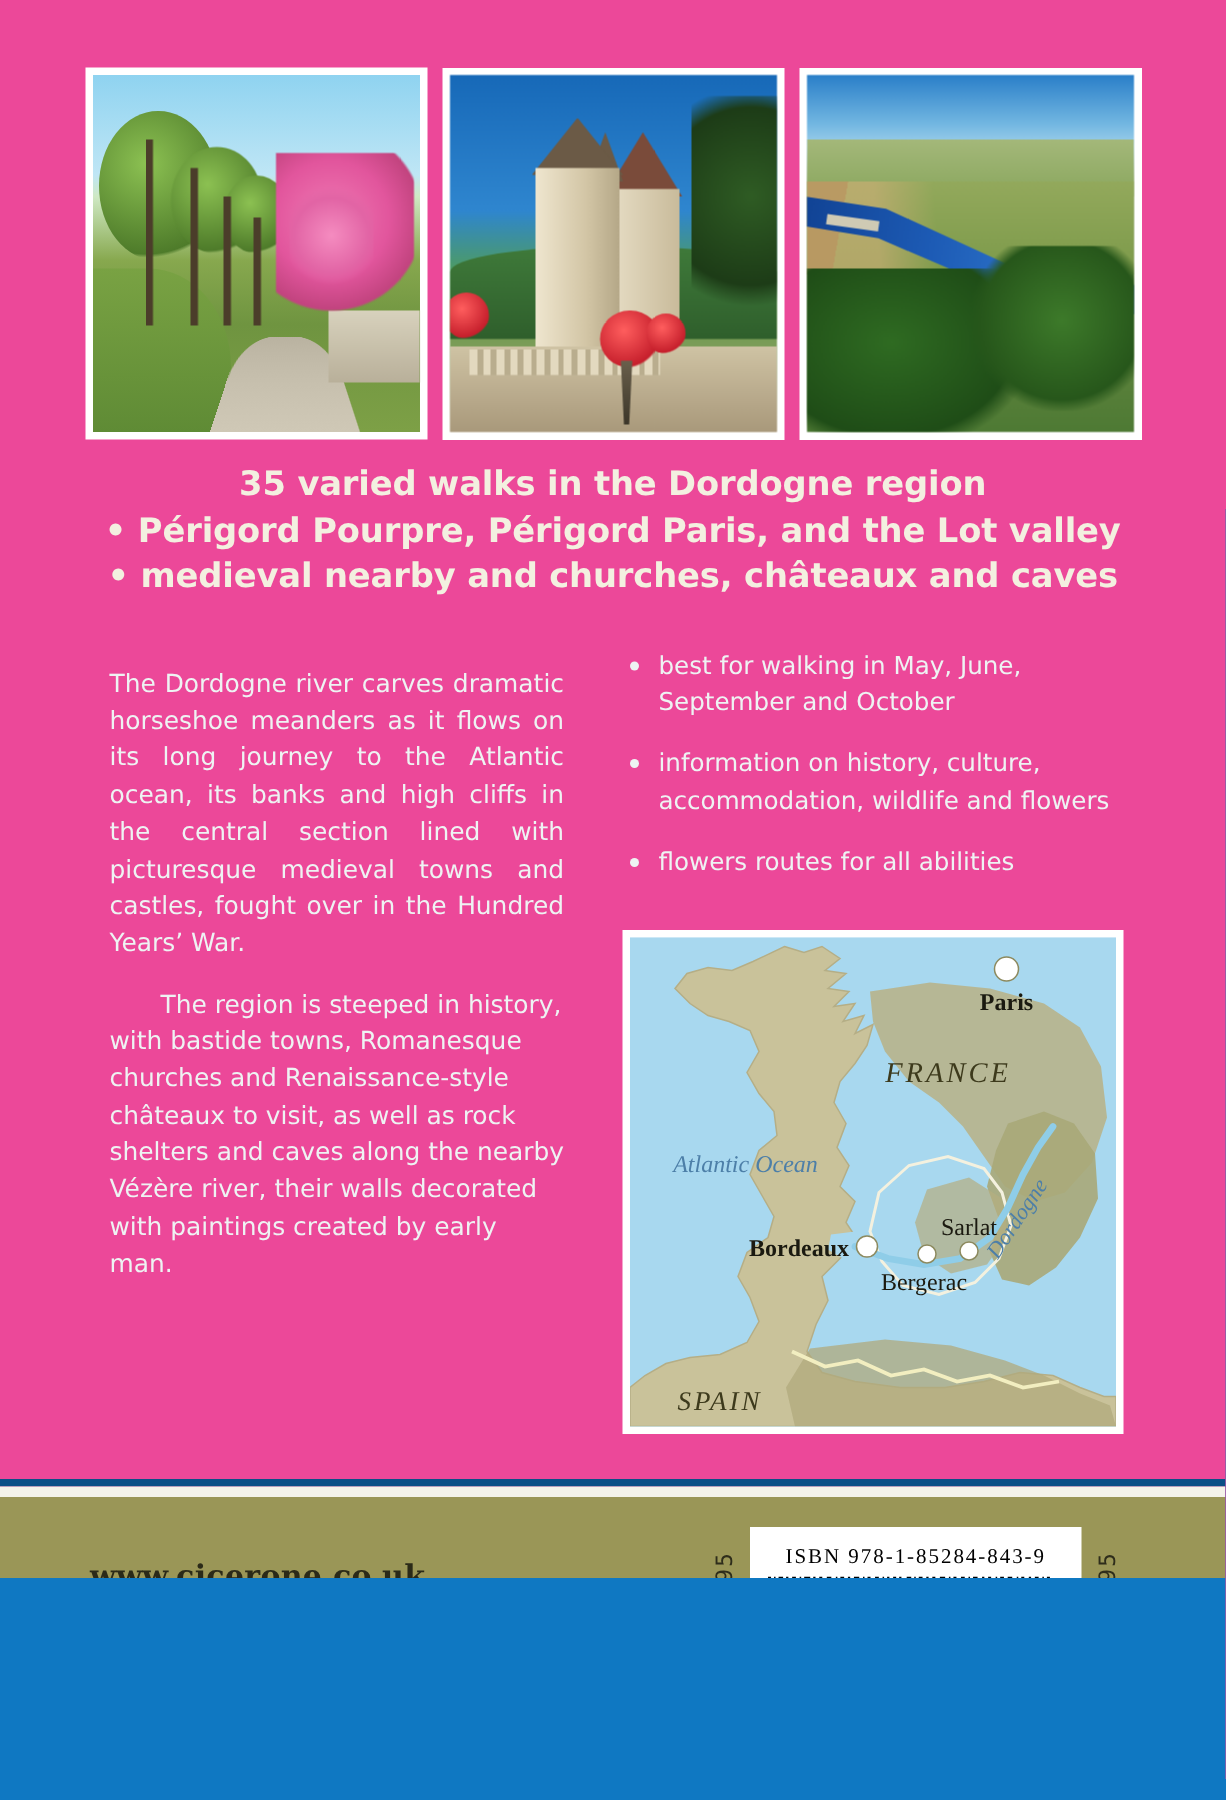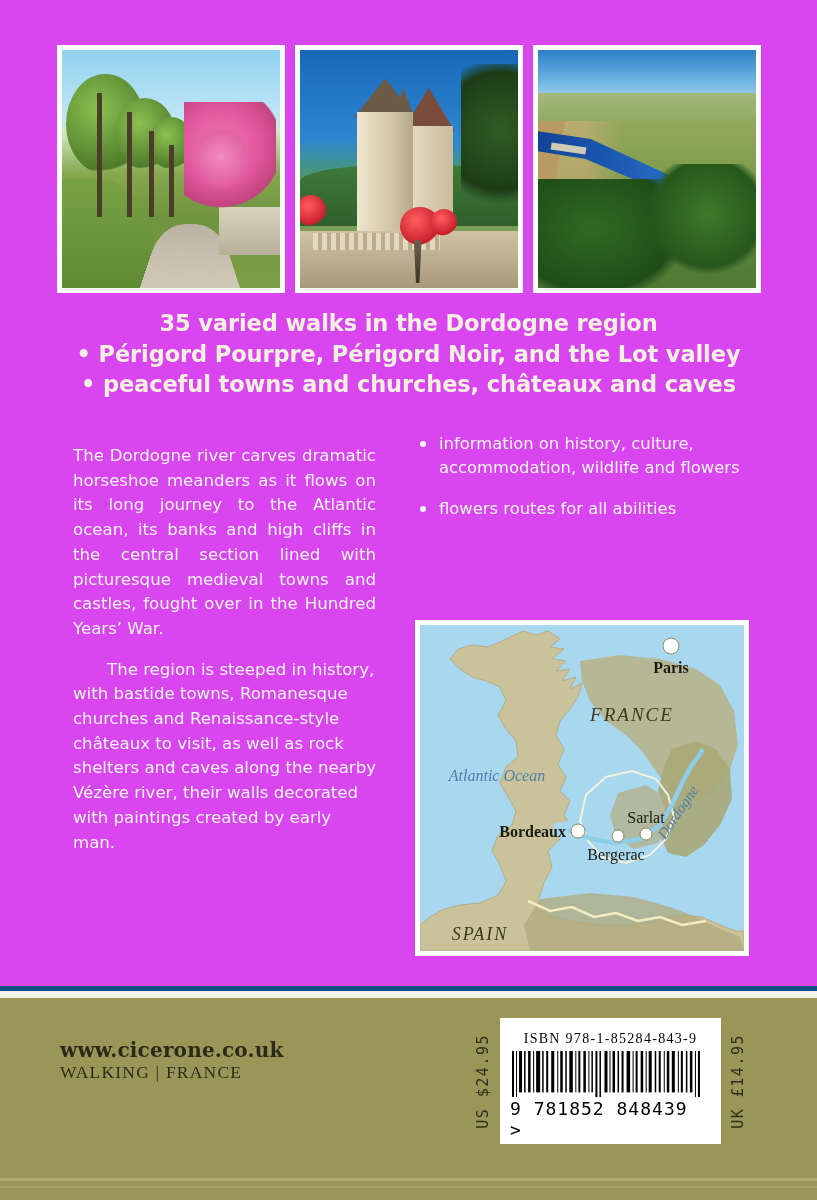--- a/index.html
+++ b/index.html
@@ -3,21 +3,21 @@
 <meta charset="utf-8">
 <style>
   html,body{margin:0;padding:0;}
   body{
     width:817px;height:1200px;
     background:#0f78c2;
     font-family:"Liberation Sans", sans-serif;
     overflow:hidden;
     position:relative;
   }
-  .page{position:relative;width:817px;height:1200px;background:#d946ef;overflow:hidden;}
+  .page{position:relative;width:817px;height:1052px;background:#ec4899;overflow:hidden;}
 
   
   .photo-strip{
     position:absolute;left:57px;top:45px;width:704px;height:248px;
     display:flex;gap:10px;
   }
   .photo{
     flex:1;background:#fff;padding:5px;box-sizing:border-box;
     position:relative;overflow:hidden;
   }
@@ -244,33 +244,34 @@
         <div class="bridge"></div>
         <div class="wood1"></div>
         <div class="wood2"></div>
       </div>
     </div>
 
   </div>
 
   <div class="headline">
     <div>35 varied walks in the Dordogne region</div>
-    <div>• Périgord Pourpre, Périgord Noir, and the Lot valley</div>
-    <div>• peaceful towns and churches, châteaux and caves</div>
+    <div>• Périgord Pourpre, Périgord Paris, and the Lot valley</div>
+    <div>• medieval nearby and churches, châteaux and caves</div>
   </div>
 
   <div class="cols">
 
     <div class="col-left">
       <p>The Dordogne river carves dramatic horseshoe meanders as it flows on its long journey to the Atlantic ocean, its banks and high cliffs in the central section lined with picturesque medieval towns and castles, fought over in the Hundred Years’ War.</p>
       <p class="indent">The region is steeped in history, with bastide towns, Romanesque churches and Renaissance-style châteaux to visit, as well as rock shelters and caves along the nearby Vézère river, their walls decorated with paintings created by early man.</p>
     </div>
 
     <div class="col-right">
       <ul class="bullets">
+        <li>best for walking in May, June, September and October</li>
         <li>information on history, culture, accommodation, wildlife and flowers</li>
         <li>flowers routes for all abilities</li>
       </ul>
     </div>
 
   </div>
 
   <div class="map-frame">
     <div class="map">
       <svg viewBox="0 0 324 326" preserveAspectRatio="none">

